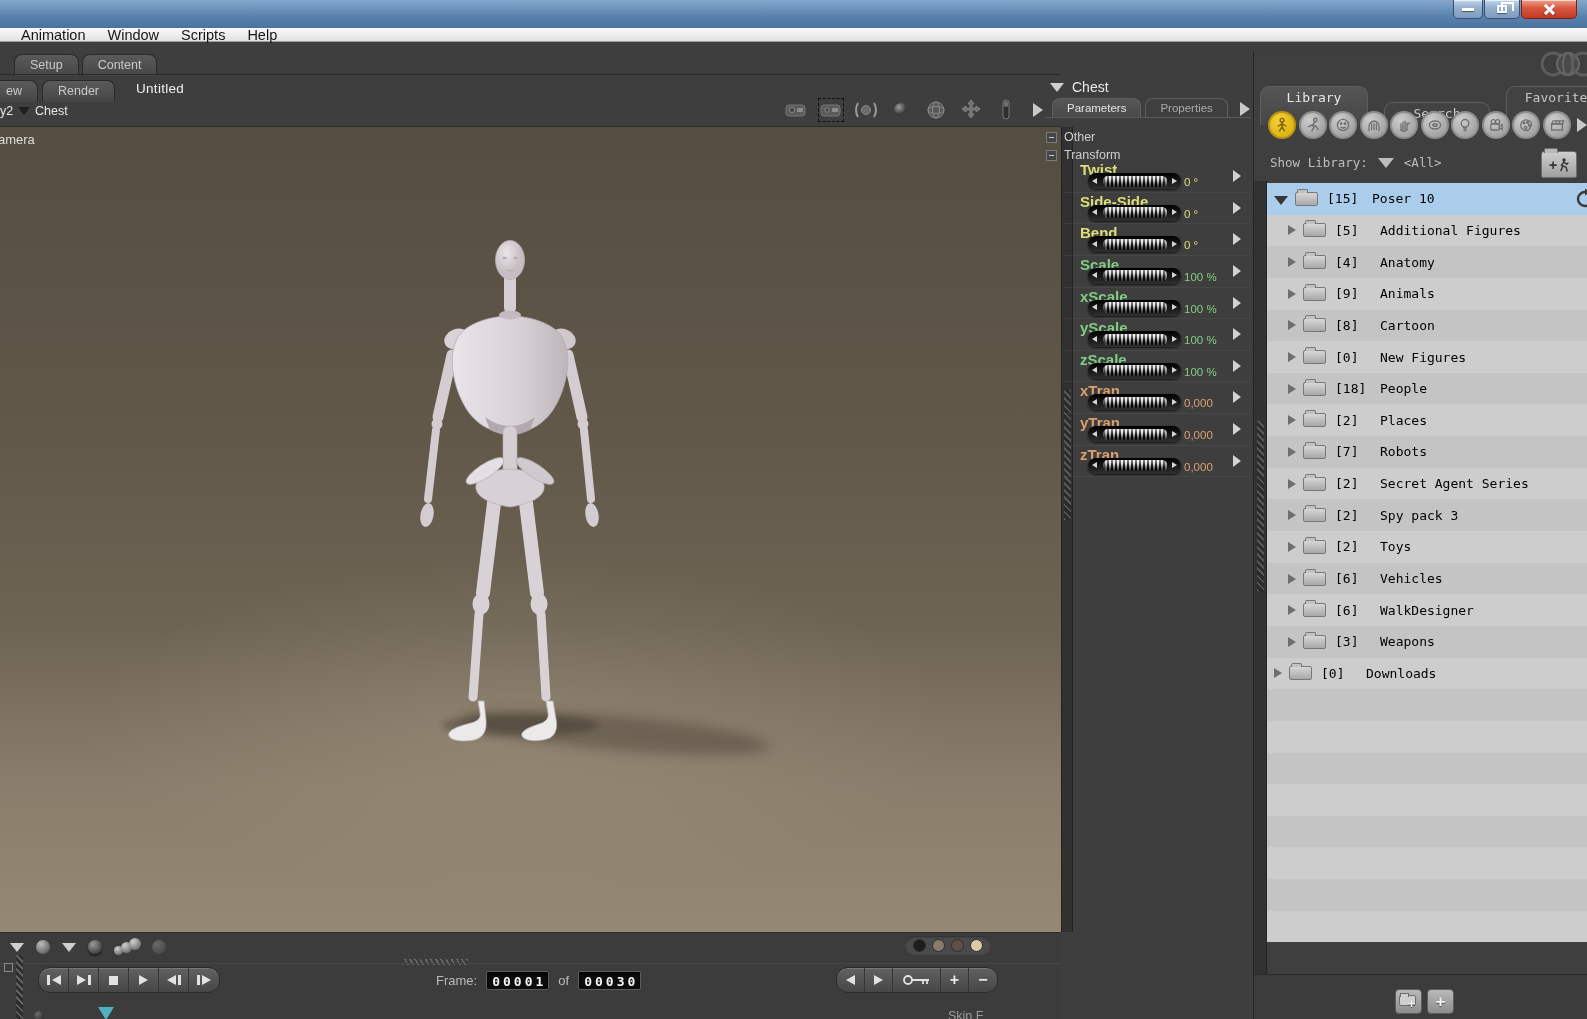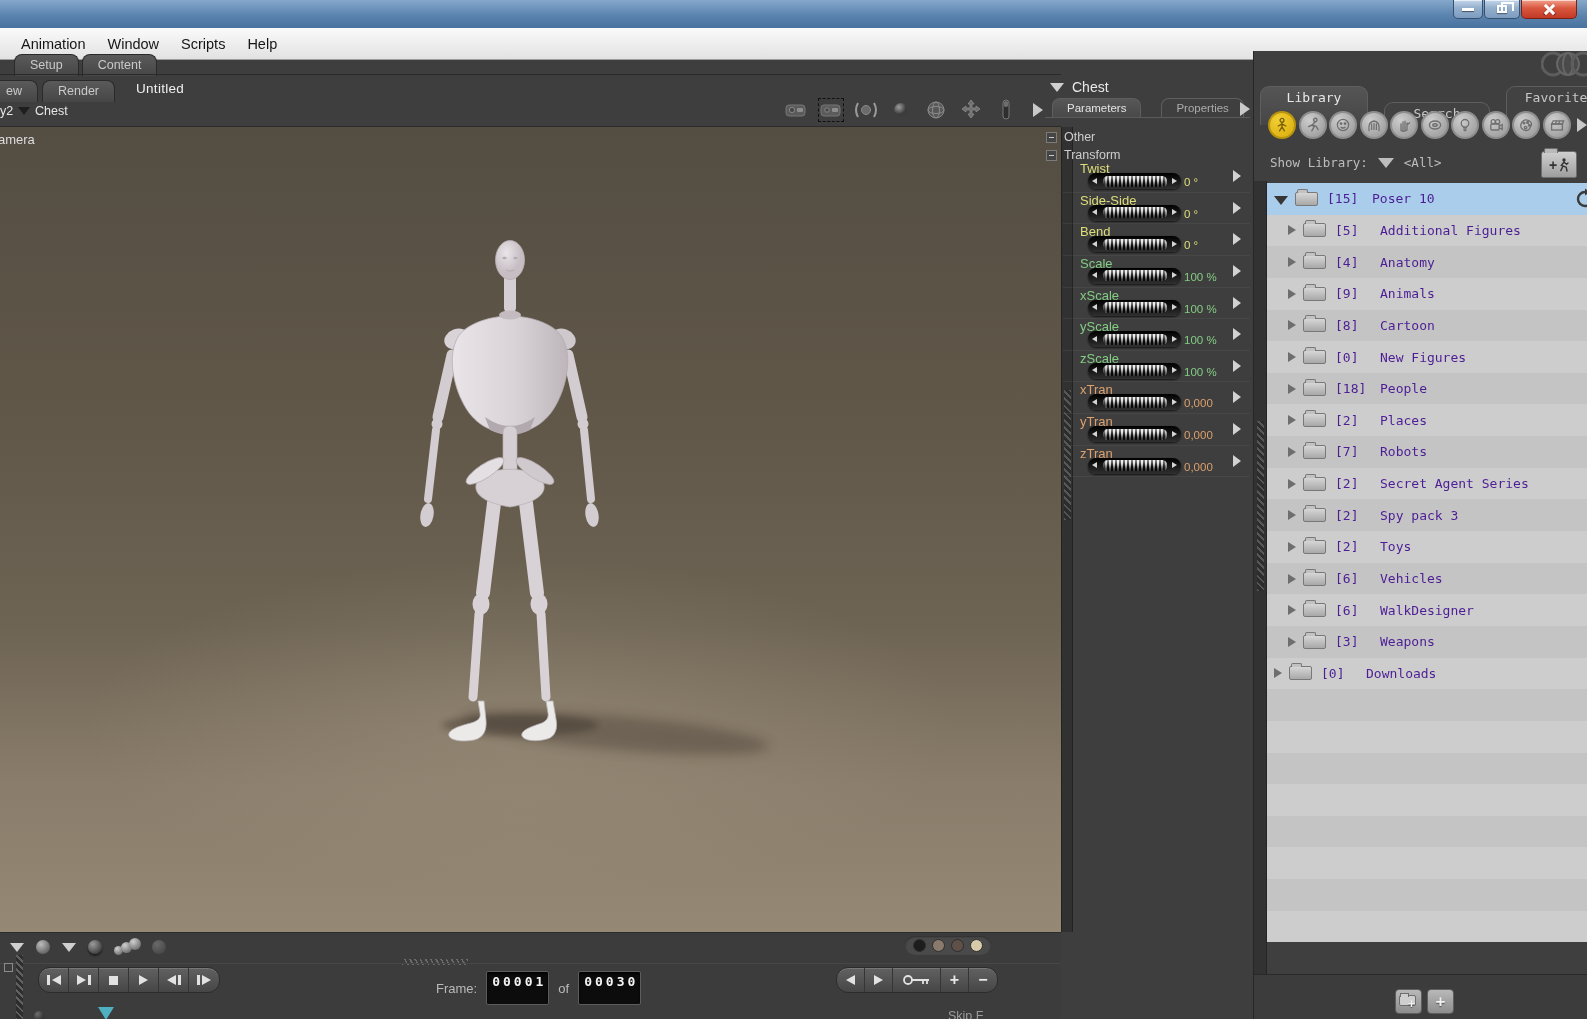--- a/index.html
+++ b/index.html
@@ -18,21 +18,21 @@
   .winbtn.min { width:30px; } .winbtn.max { width:36px; }
   .winbtn.close { width:56px; background:linear-gradient(180deg,#f2a08b,#d9573f 45%,#c23a26); border-color:#7c2012; }
   .glyph-min { width:12px; height:3px; background:#fff; box-shadow:0 1px 1px rgba(0,0,0,.5); }
   .glyph-max { width:10px; height:8px; border:2px solid #fff; box-shadow:0 1px 1px rgba(0,0,0,.4); position:relative; }
   .glyph-max::before { content:""; position:absolute; left:2px; top:-5px; width:9px; height:7px; border:2px solid #fff; border-bottom:none; }
   .glyph-x { position:relative; width:13px; height:13px; }
   .glyph-x::before,.glyph-x::after { content:""; position:absolute; left:5px; top:0; width:3px; height:13px; background:#fff; box-shadow:0 1px 1px rgba(0,0,0,.5); }
   .glyph-x::before { transform:rotate(45deg);} .glyph-x::after { transform:rotate(-45deg);}
 
   
-  .menubar { left:0; top:28px; width:1587px; height:32px;
+  .menubar { left:0; top:28px; width:1587px; height:14px;
     background:linear-gradient(180deg,#fafafa,#e2e2e2); border-bottom:1px solid #9d9d9d;
     display:flex; align-items:center; padding-left:10px; }
   .menu-item { font-size:14.5px; color:#151515; padding:0 11px; cursor:default; }
 
   
   .shell-line { left:0; width:1587px; height:1px; background:#2a2a2a; }
 
   
   .ws-tabs { left:14px; top:54px; display:flex; gap:3px; }
   .tab-dark { background:linear-gradient(180deg,#5a5a5a,#464646); border:1px solid #2a2a2a; border-bottom:none;
@@ -59,34 +59,34 @@
   .vp-label { position:absolute; left:-2px; top:5px; color:#ddd; font-size:13px; }
 
   
   .vp-divider { left:1061px; top:127px; width:12px; height:805px; background:#313131; border-left:1px solid #222; border-right:1px solid #222; }
   .vhatch { position:absolute; left:2px; top:263px; width:7px; height:130px;
     background:repeating-linear-gradient(45deg,#565656 0 2px, #2c2c2c 2px 5px); }
 
   
   .chest-hdr { left:1050px; top:79px; color:#e9e9e9; font-size:14px; display:flex; align-items:center; gap:8px; }
   .tri-down-lt { width:0;height:0;border-left:7px solid transparent;border-right:7px solid transparent;border-top:9px solid #cfcfcf; }
-  .param-tabs { left:1052px; top:98px; display:flex; gap:20px; }
+  .param-tabs { left:1052px; top:98px; display:flex; gap:4px; }
   .ptab { font-size:11.5px; padding:3px 14px 4px; border:1px solid #5e5e5e; border-bottom:none; border-radius:8px 8px 0 0;
     background:#3f3f3f; color:#ababab; }
   .ptab.active { background:linear-gradient(180deg,#575757,#484848); color:#e3e3e3; }
   .ptab-line { left:1045px; top:117px; width:205px; height:1px; background:#5a5a5a; }
   .ptab-more { left:1240px; top:102px; }
 
   .pgroup { left:1046px; color:#cdcdcd; font-size:12.5px; display:flex; align-items:center; gap:7px; height:16px; }
   .minusbox { width:11px; height:11px; border:1px solid #7b7b7b; background:#454545; position:relative; }
   .minusbox::after { content:""; position:absolute; left:2px; top:4px; width:5px; height:1.5px; background:#c9c9c9; }
 
   .dials { left:1063px; top:161px; width:187px; }
   .dial-row { position:relative; height:31.65px; border-bottom:1px solid rgba(100,100,100,.25); }
-  .dial-label { position:absolute; left:17px; top:0px; font-size:13px; }
+  .dial-label { position:absolute; left:17px; top:0px; font-size:15px;font-weight:bold; }
   .dial-value { position:absolute; left:121px; top:15px; font-size:11.5px; white-space:nowrap; }
   .dial-row.rot .dial-label,.dial-row.rot .dial-value { color:#dede7a; }
   .dial-row.scale .dial-label,.dial-row.scale .dial-value { color:#83cc83; }
   .dial-row.tran .dial-label,.dial-row.tran .dial-value { color:#dba06c; }
   .dial-ctrl { position:absolute; left:25px; top:12px; width:93px; height:16px; border-radius:8px;
     background:linear-gradient(180deg,#000,#303030); display:flex; align-items:center; justify-content:center;
     box-shadow:0 1px 2px rgba(0,0,0,.7); }
   .d-pill { width:64px; height:11px; border-radius:5px;
     background:repeating-linear-gradient(90deg,#101010 0 2px,#e6e6e6 2px 4px);
     box-shadow:inset 0 3px 4px rgba(255,255,255,.55), inset 0 -4px 5px rgba(0,0,0,.85); }
@@ -115,21 +115,21 @@
   .tri-down-md { width:0;height:0;border-left:8px solid transparent;border-right:8px solid transparent;border-top:10px solid #bdbdbd; }
   .addruntime { position:absolute; right:10px; top:100px; width:36px; height:27px;
     background:linear-gradient(180deg,#cfcfcf,#9e9e9e); border:1px solid #6d6d6d; border-radius:3px 3px 2px 2px;
     display:flex; align-items:center; justify-content:center; gap:1px; color:#333; font-weight:bold; font-size:14px; }
   .addruntime::before { content:""; position:absolute; top:-4px; left:2px; width:12px; height:4px; background:#b9b9b9; border:1px solid #6d6d6d; border-bottom:none; border-radius:2px 2px 0 0; }
 
   .lib-splitter { position:absolute; left:0; top:130px; width:13px; height:793px; background:#323232; border-right:1px solid #252525; }
   .lib-splitter .vhatch { left:3px; top:240px; height:170px; }
 
   .tree { position:absolute; left:13px; top:132px; width:321px; height:791px; overflow:hidden;
-    font-family:"DejaVu Sans Mono", monospace; font-size:13px; color:#4c1d95; }
+    font-family:"DejaVu Sans Mono", monospace; font-size:13px; color:#000000; }
   .tree-row { height:31.65px; display:flex; align-items:center; }
   .tree-row:nth-child(odd) { background:#c4c4c4; }
   .tree-row:nth-child(even) { background:#cdcdcd; }
   .tree-row.selected { background:#a9cdea; position:relative; }
   .tree-row.lvl0 { padding-left:7px; } .tree-row.lvl1 { padding-left:21px; }
   .tree-arrow { width:0; height:0; border-top:5px solid transparent; border-bottom:5px solid transparent; border-left:8px solid #6e6e6e; margin-right:7px; flex:0 0 auto; }
   .tree-row.expanded .tree-arrow { border-left:7px solid transparent; border-right:7px solid transparent; border-top:9px solid #363636; border-bottom:none; margin-top:3px; }
   .folder { width:23px; height:14px; background:linear-gradient(180deg,#d6d6d6,#a8a8a8); border:1px solid #787878; border-radius:2px; position:relative; margin-right:9px; flex:0 0 auto; }
   .folder::before { content:""; position:absolute; top:-4px; left:1px; width:9px; height:3px; background:#c2c2c2; border:1px solid #787878; border-bottom:none; border-radius:2px 2px 0 0; }
   .tree-count { width:45px; flex:0 0 auto; }
@@ -173,21 +173,21 @@
   .keybar { left:836px; top:34px; } .keybar .pbtn { width:28px; } .keybar .pbtn.key { width:48px; }
   .g-tri-r { width:0;height:0;border-top:5px solid transparent;border-bottom:5px solid transparent;border-left:9px solid #e2e2e2; }
   .g-tri-l { width:0;height:0;border-top:5px solid transparent;border-bottom:5px solid transparent;border-right:9px solid #e2e2e2; }
   .g-bar { width:3px; height:10px; background:#e2e2e2; }
   .g-sq { width:9px; height:9px; background:#e2e2e2; }
   .g-plus { color:#e8e8e8; font-size:16px; font-weight:bold; line-height:1; }
 
   .frame-cluster { position:absolute; left:436px; top:38px; display:flex; align-items:center; gap:9px;
     color:#b9b9b9; font-size:13px; }
   .counter { background:#0c0c0c; color:#f4f4f4; font-family:"DejaVu Sans Mono", monospace; font-weight:bold;
-    font-size:13px; letter-spacing:3px; padding:2px 2px 15px 5px; border:1px solid #5c5c5c; border-radius:2px;
+    font-size:13px; letter-spacing:3px; padding:2px 2px 0 5px; border:1px solid #5c5c5c; border-radius:2px;
     box-shadow:inset 0 2px 3px rgba(0,0,0,.9); }
 
   .left-hatch { position:absolute; left:16px; top:22px; width:7px; height:65px;
     background:repeating-linear-gradient(45deg,#606060 0 2px,#2e2e2e 2px 5px); }
   .tiny-sq { position:absolute; left:4px; top:30px; width:9px; height:9px; border:1px solid #8a8a8a; }
   .teal-marker { position:absolute; left:98px; top:74px; width:0; height:0;
     border-left:8px solid transparent; border-right:8px solid transparent; border-top:13px solid #4fb0c2; }
   .dark-dot { position:absolute; left:34px; top:78px; width:10px; height:10px; border-radius:50%;
     background:radial-gradient(circle at 35% 30%,#6e6e6e,#2b2b2b 80%); }
   .skip-label { position:absolute; left:948px; top:76px; color:#9b9b9b; font-size:12.5px; }

